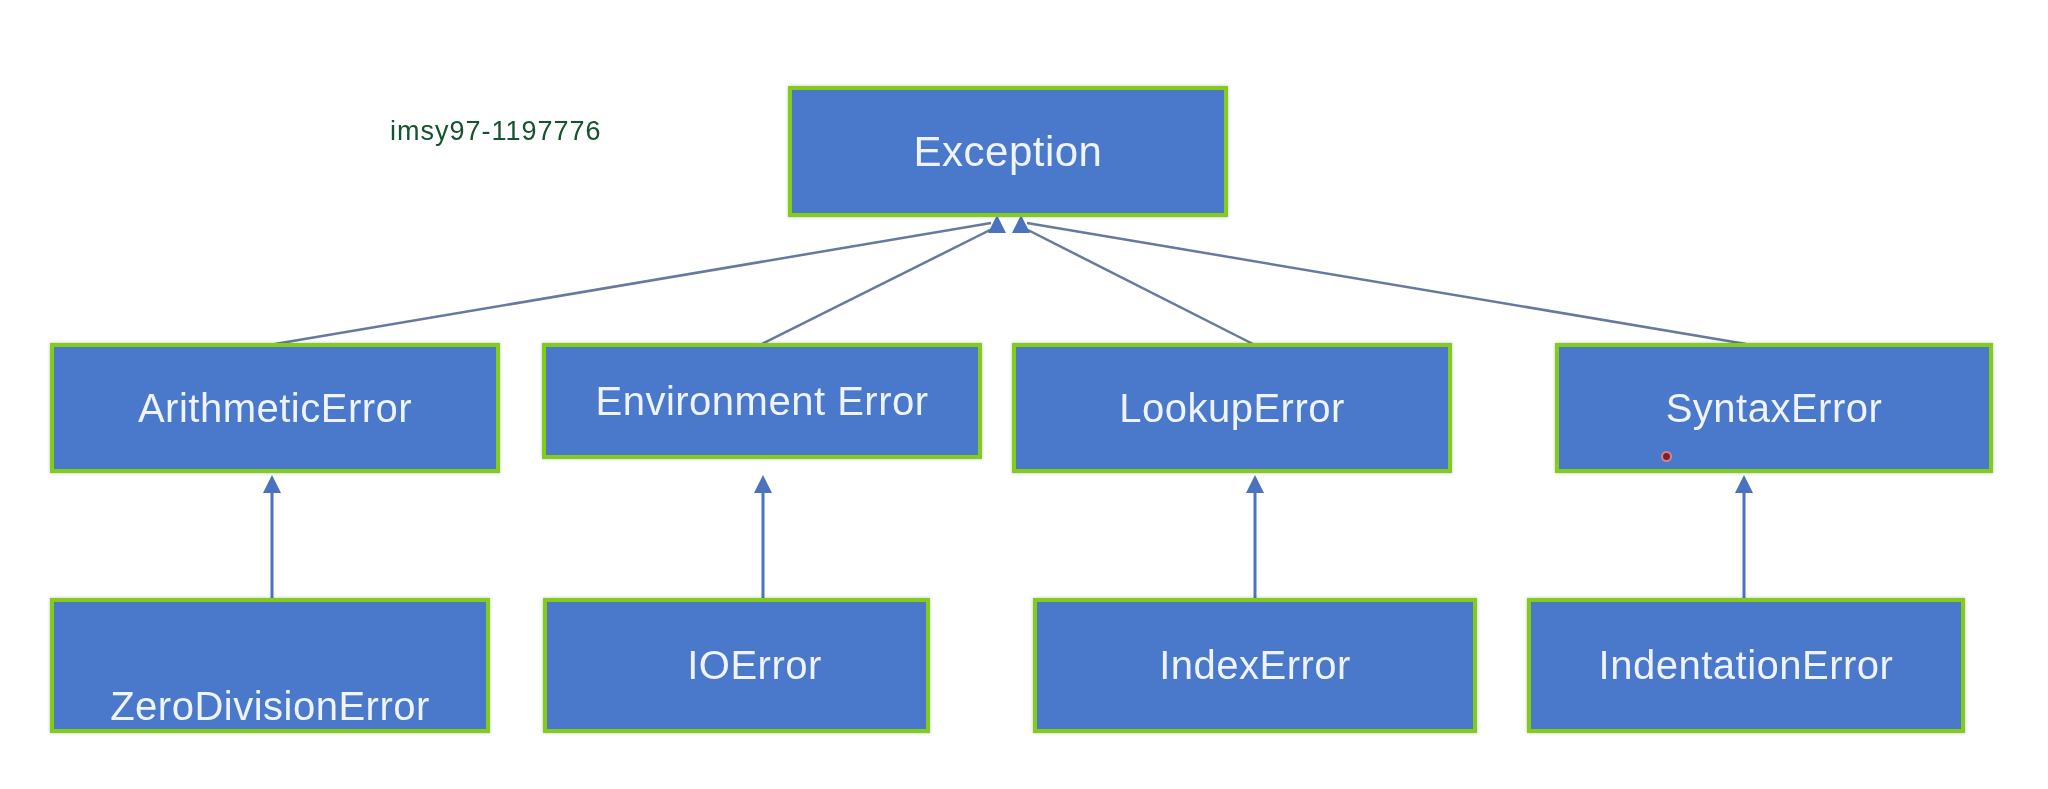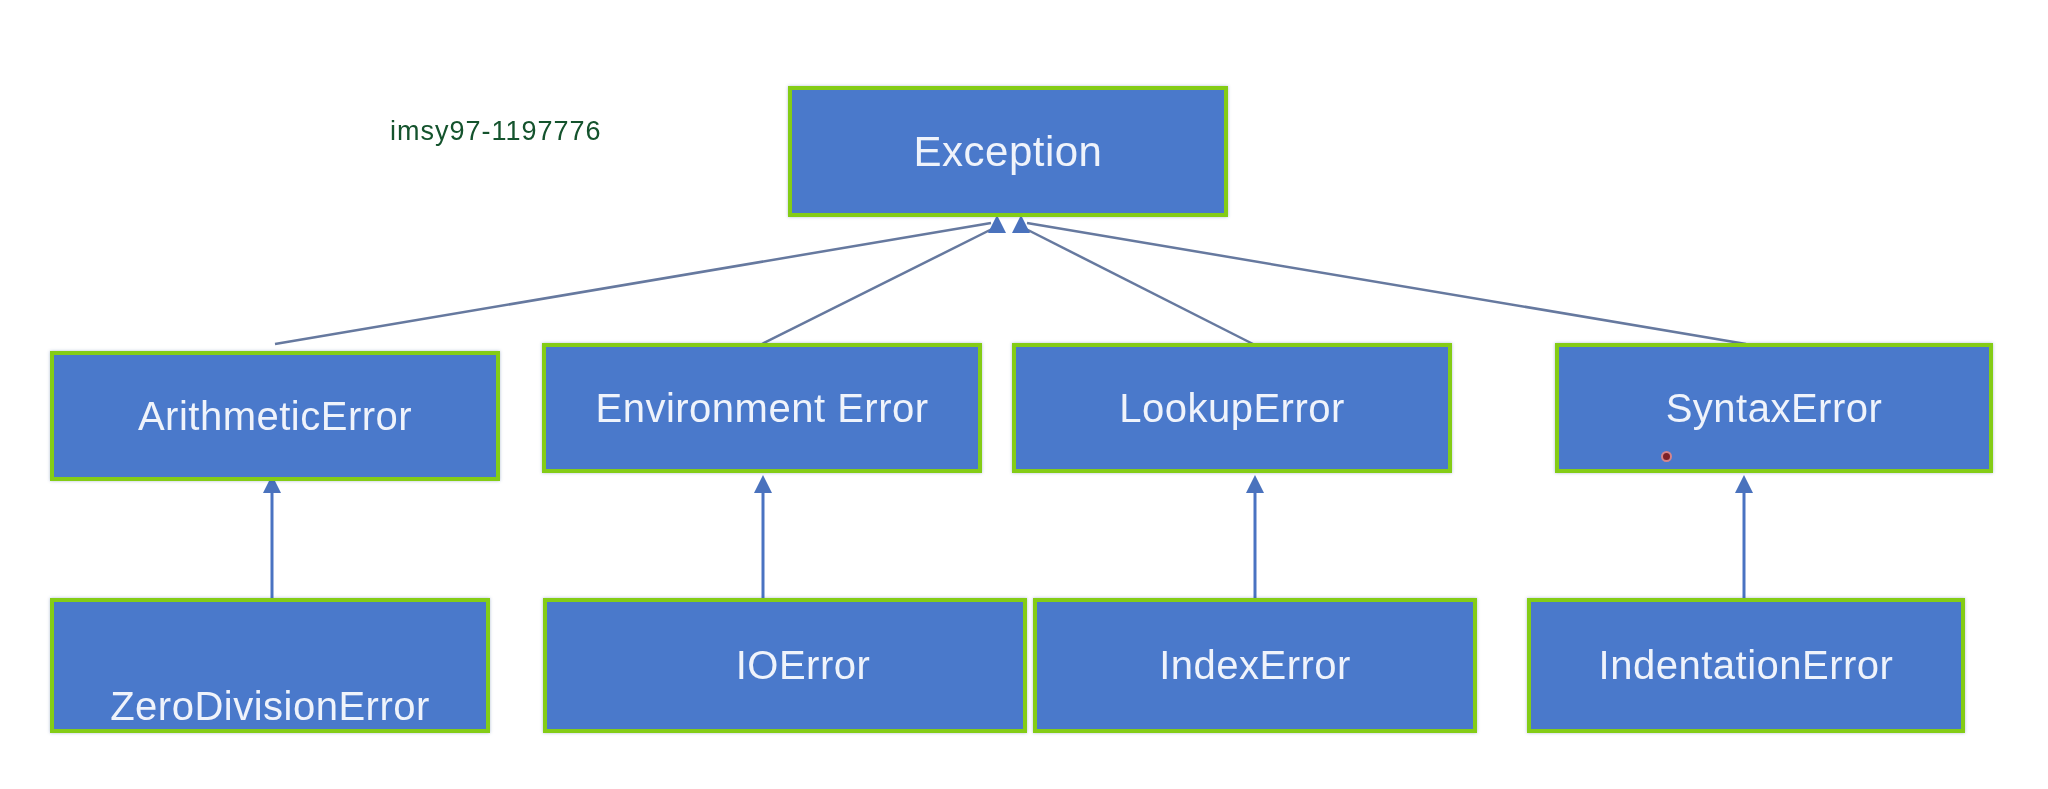--- a/index.html
+++ b/index.html
@@ -91,37 +91,37 @@
       <polygon points="1744,475 1735,493 1753,493"></polygon>
     </g>
   </svg>
 
   <div class="watermark">imsy97-1197776</div>
 
   <div class="node node-root" style="left:788px; top:86px; width:440px; height:131px;">
     <span>Exception</span>
   </div>
 
-  <div class="node" style="left:50px; top:343px; width:450px; height:130px;margin-top:8px;">
+  <div class="node" style="left:50px; top:343px; width:450px; height:130px;">
     <span>ArithmeticError</span>
   </div>
-  <div class="node" style="left:542px; top:343px; width:440px; height:130px;">
+  <div class="node" style="left:542px; top:343px; width:440px; height:116px;">
     <span>Environment Error</span>
   </div>
   <div class="node" style="left:1012px; top:343px; width:440px; height:130px;">
     <span>LookupError</span>
   </div>
   <div class="node" style="left:1555px; top:343px; width:438px; height:130px;">
     <span>SyntaxError</span>
   </div>
 
   <div class="node" style="left:50px; top:598px; width:440px; height:135px;align-items:flex-end;">
     <span>ZeroDivisionError</span>
   </div>
-  <div class="node" style="left:543px; top:598px; width:484px; height:135px;padding-left:36px;">
+  <div class="node" style="left:543px; top:598px; width:387px; height:135px;padding-left:36px;">
     <span>IOError</span>
   </div>
   <div class="node" style="left:1033px; top:598px; width:444px; height:135px;">
     <span>IndexError</span>
   </div>
   <div class="node" style="left:1527px; top:598px; width:438px; height:135px;">
     <span>IndentationError</span>
   </div>
 
   <div class="pointer-dot"></div>

